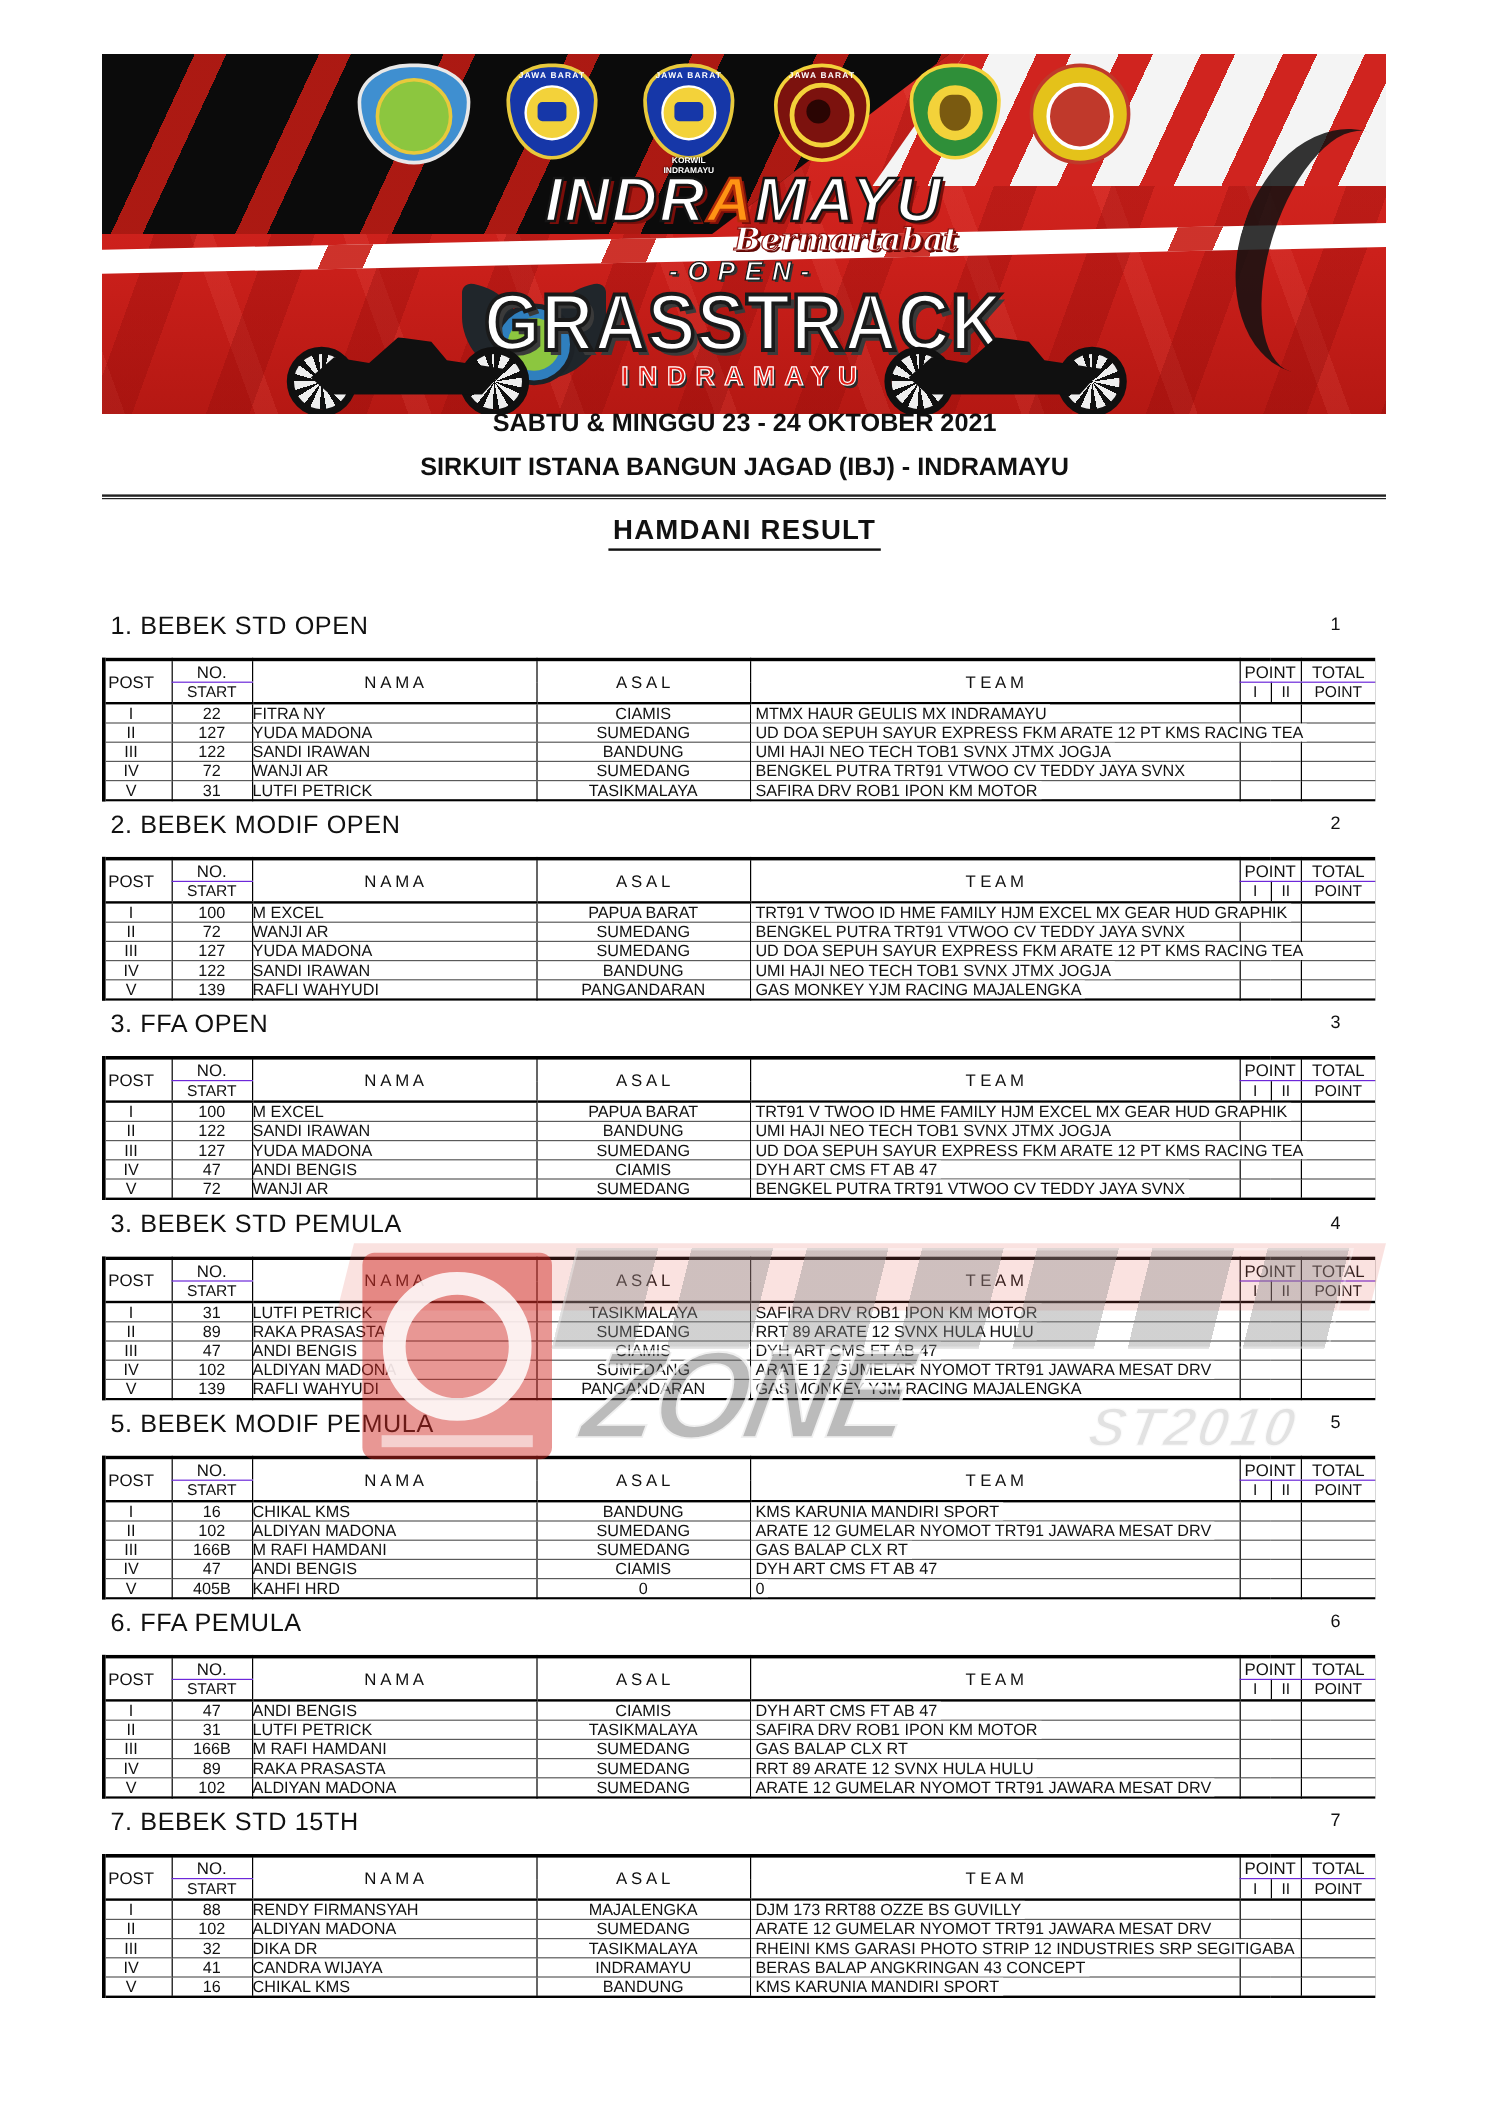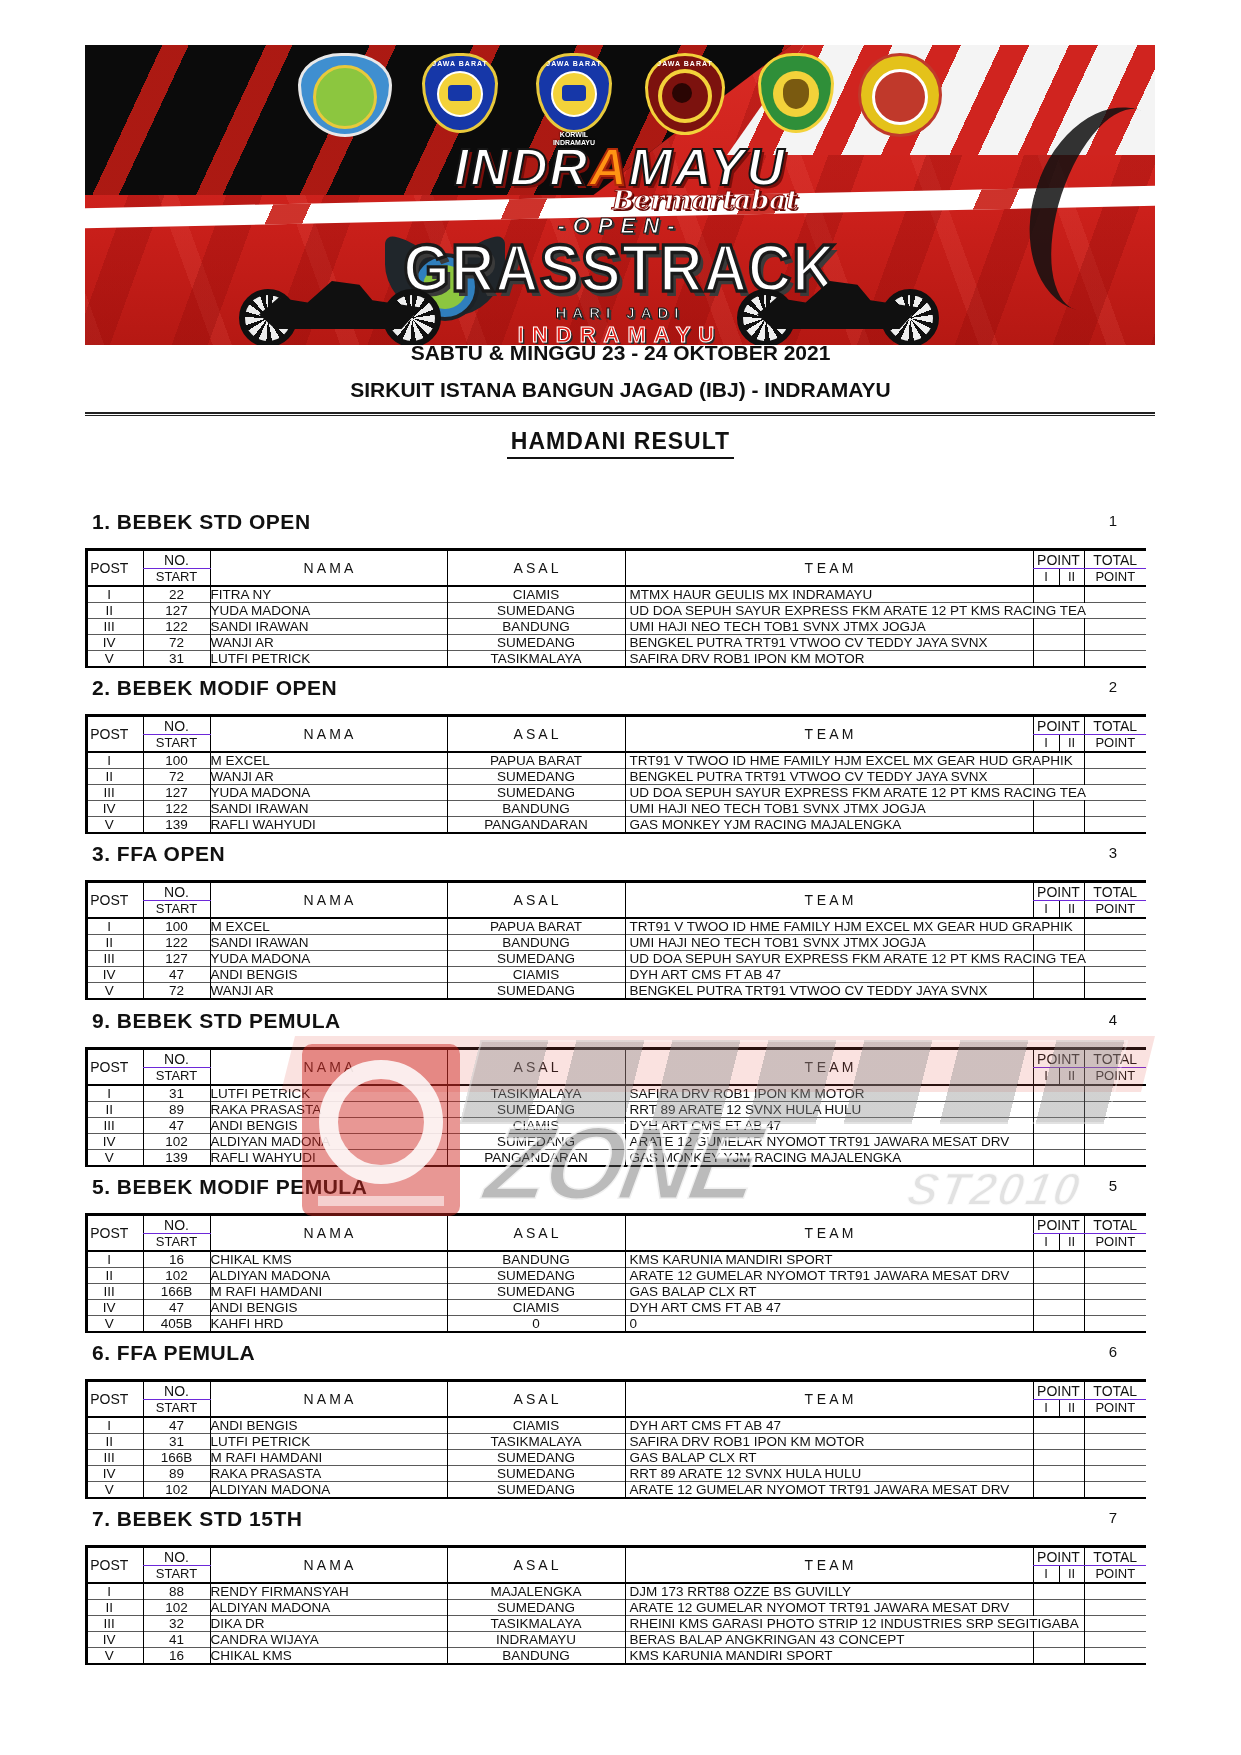--- a/index.html
+++ b/index.html
@@ -90,21 +90,21 @@
   
   .dateline{position:absolute;left:0;width:1241px;text-align:center;font-size:21px;font-weight:bold;
      letter-spacing:0px;color:#101010;}
   .dblrule{position:absolute;left:85px;width:1070px;height:4px;border-top:2px solid #222;
      border-bottom:1px solid #222;}
   .official{position:absolute;left:0;width:1241px;text-align:center;}
   .official span{display:inline-block;font-size:23px;font-weight:bold;letter-spacing:1px;
      border-bottom:2px solid #111;padding:0 4px 2px;}
 
   
-  .sec-head{position:absolute;left:92px;font-size:21px;font-weight:bold;letter-spacing:0.5px;white-space:nowrap;}
+  .sec-head{position:absolute;left:92px;font-size:21px;font-weight:normal;letter-spacing:0.5px;white-space:nowrap;}
   .pagenum{position:absolute;left:1090px;width:46px;text-align:center;font-size:15px;}
   .tbl-clip{position:absolute;left:85px;width:1061px;overflow:hidden;border-left:3px solid #000;background:#fff;}
   table.res{position:relative;left:-14px;width:1072px;border-collapse:collapse;table-layout:fixed;
      border:2px solid #000;border-top:3px solid #000;}
   table.res th,table.res td{padding:0;margin:0;overflow:visible;white-space:nowrap;font-weight:normal;}
   table.res thead th{font-size:14px;text-align:center;vertical-align:middle;border-left:1px solid #000;}
   table.res thead tr.h1 th{height:19px;}
   table.res thead tr.h2 th{height:17px;font-size:13px;}
   th.ub{border-bottom:1px solid #6d28d9;}
   table.res tbody td{font-size:13.5px;height:16px;border-left:1px solid #000;border-top:1px solid #5a5a5a;}
@@ -182,21 +182,20 @@
     <div class="wing l"></div>
       <div class="wing r"></div>
       <div class="core"></div>
   </div>
 
   <div class="bnr-stack" data-interactable="false">
     <div class="t-city" data-interactable="false"><span>INDR</span><span class="flame" data-interactable="false">A</span><span>MAYU</span></div>
     <div class="t-tag" data-interactable="false">Bermartabat</div>
     <div class="t-open" data-interactable="false">-OPEN-</div>
     <div class="t-grass" data-interactable="false">GRASSTRACK</div>
-    <div class="t-hari" data-interactable="false">HARI JADI</div>
     <div class="t-city2" data-interactable="false">INDRAMAYU</div>
 
   </div>
 
   <div class="bike" style="left:150px;top:212px" data-interactable="false">
     <div class="wheel b"></div>
       <div class="wheel f"></div>
       <div class="body"></div>
     </div>
   <div class="bike" style="left:648px;top:212px" data-interactable="false">
@@ -462,21 +461,21 @@
             <td class="l" data-interactable="false">WANJI AR</td>
             <td class="c" data-interactable="false">SUMEDANG</td>
             <td class="l team" data-interactable="false"><span class="team-txt" data-interactable="false">BENGKEL PUTRA TRT91 VTWOO CV TEDDY JAYA SVNX</span></td>
             <td class="c" data-interactable="false"></td>
             <td class="c noborder" data-interactable="false"></td>
             <td class="c" data-interactable="false"></td>
           </tr>
         </tbody>
       </table>
     </div>
-    <div class="sec-head" data-interactable="false" style="top: 1009px;">9. BEBEK STD PEMULA</div>
+    <div class="sec-head" data-interactable="false" style="top: 1009px;">3. BEBEK STD PEMULA</div>
     <div class="pagenum" data-interactable="false" style="top: 1011px;">4</div>
     <div class="tbl-clip" data-interactable="false" style="top: 1047px;">
       <table class="res" data-interactable="false">
         <colgroup>
           <col style="width: 68px;">
           <col style="width: 67px;">
           <col style="width: 237px;">
           <col style="width: 178px;">
           <col style="width: 408px;">
           <col style="width: 26px;">

